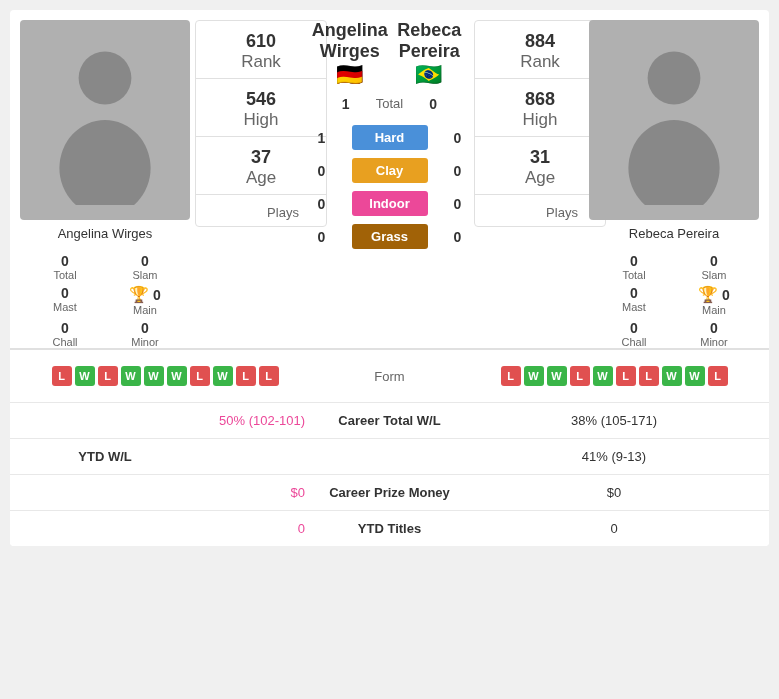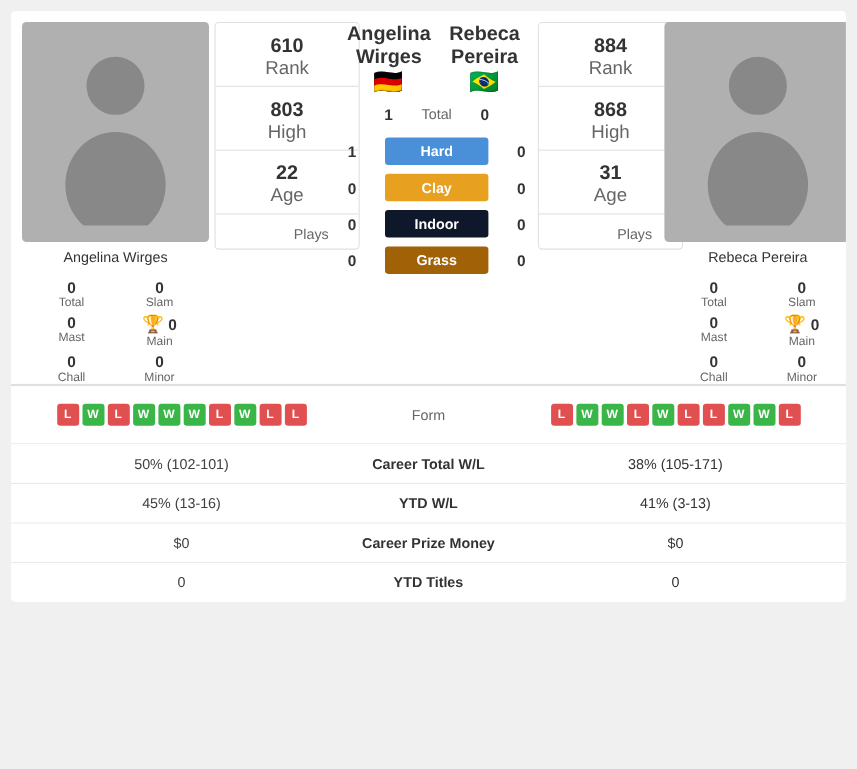--- a/index.html
+++ b/index.html
@@ -130,34 +130,34 @@
     .surface-score {
       font-size: 14px;
       font-weight: bold;
       color: #333;
       width: 20px;
       text-align: center;
     }
     .surface-btn {
       border-radius: 3px;
       padding: 5px 0;
-      width: 94px;
+      width: 76px;
       text-align: center;
       color: #fff;
       font-size: 13px;
       font-weight: bold;
     }
     .surface-total {
       font-size: 13px;
       color: #666;
       padding: 4px 0;
     }
     .surface-hard { background: #4a90d9; }
     .surface-clay { background: #e8a020; }
-    .surface-indoor { background: #0f172a; }
+    .surface-indoor { background: #ec4899; }
     .surface-grass { background: #a16207; }
 
     
     .form-section {
       background: #fff;
       border-top: 2px solid #e0e0e0;
       padding: 10px 15px;
     }
     .form-row {
       display: flex;
@@ -208,23 +208,23 @@
     }
     .stat-center-label {
       font-size: 13px;
       font-weight: bold;
       color: #333;
       width: 160px;
       text-align: center;
     }
     .stat-left-val {
       width: 280px;
-      text-align: center;
-      font-size: 13px;
-      color: #404040;
+      text-align: right;
+      font-size: 13px;
+      color: #ec4899;
     }
     .stat-right-val {
       width: 280px;
       text-align: center;
       font-size: 13px;
       color: #333;
     }
 
     
     .players-outer {
@@ -310,25 +310,25 @@
       </div>
     </div>
 
     <div class="left-stats-block">
       <div class="info-boxes">
         <div class="info-box">
           <span class="info-box-value">610</span>
           <span class="info-box-label">Rank</span>
         </div>
         <div class="info-box">
-          <span class="info-box-value">803</span>
+          <span class="info-box-value">546</span>
           <span class="info-box-label">High</span>
         </div>
         <div class="info-box">
-          <span class="info-box-value">22</span>
+          <span class="info-box-value">37</span>
           <span class="info-box-label">Age</span>
         </div>
         <div class="plays-box">
           <span class="plays-label">Plays</span>
         </div>
       </div>
     </div>
 
     <div class="center-block">
 
@@ -466,23 +466,22 @@
   <div class="divider"></div>
 
   <div id="stats-table">
       <div class="stat-row">
     <div class="stat-left-val">50% (102-101)</div>
     <div class="stat-center-label">Career Total W/L</div>
     <div class="stat-right-val">38% (105-171)</div>
   </div>
       <div class="divider"></div>
       <div class="stat-row">
-    <div class="stat-left-val">45% (13-16)</div>
     <div class="stat-center-label">YTD W/L</div>
-    <div class="stat-right-val">41% (3-13)</div>
+    <div class="stat-right-val">41% (9-13)</div>
   </div>
       <div class="divider"></div>
       <div class="stat-row">
     <div class="stat-left-val">$0</div>
     <div class="stat-center-label">Career Prize Money</div>
     <div class="stat-right-val">$0</div>
   </div>
       <div class="divider"></div>
       <div class="stat-row">
     <div class="stat-left-val">0</div>

